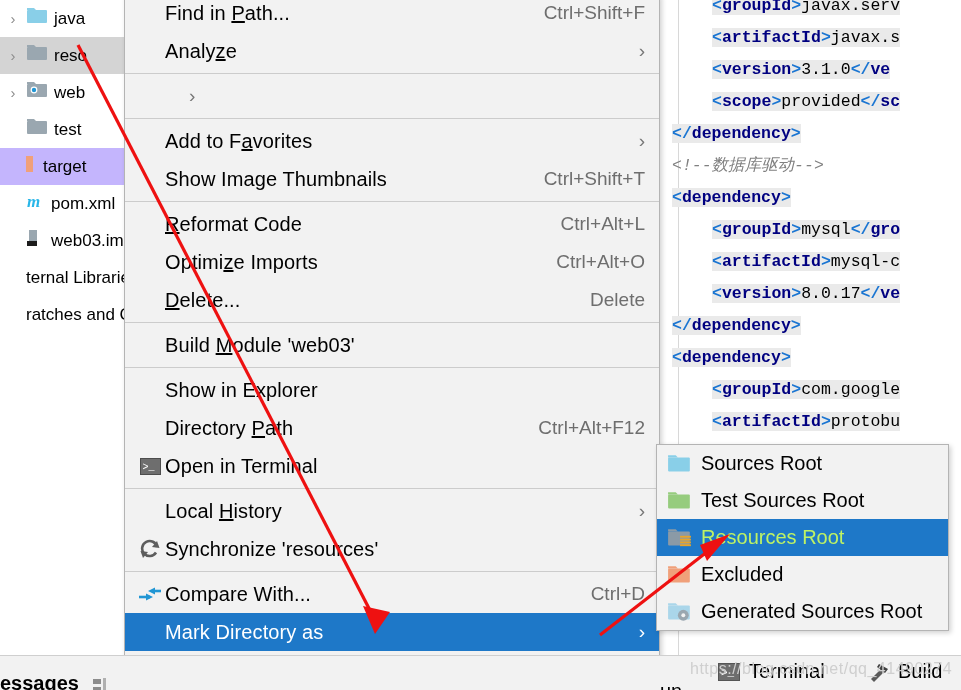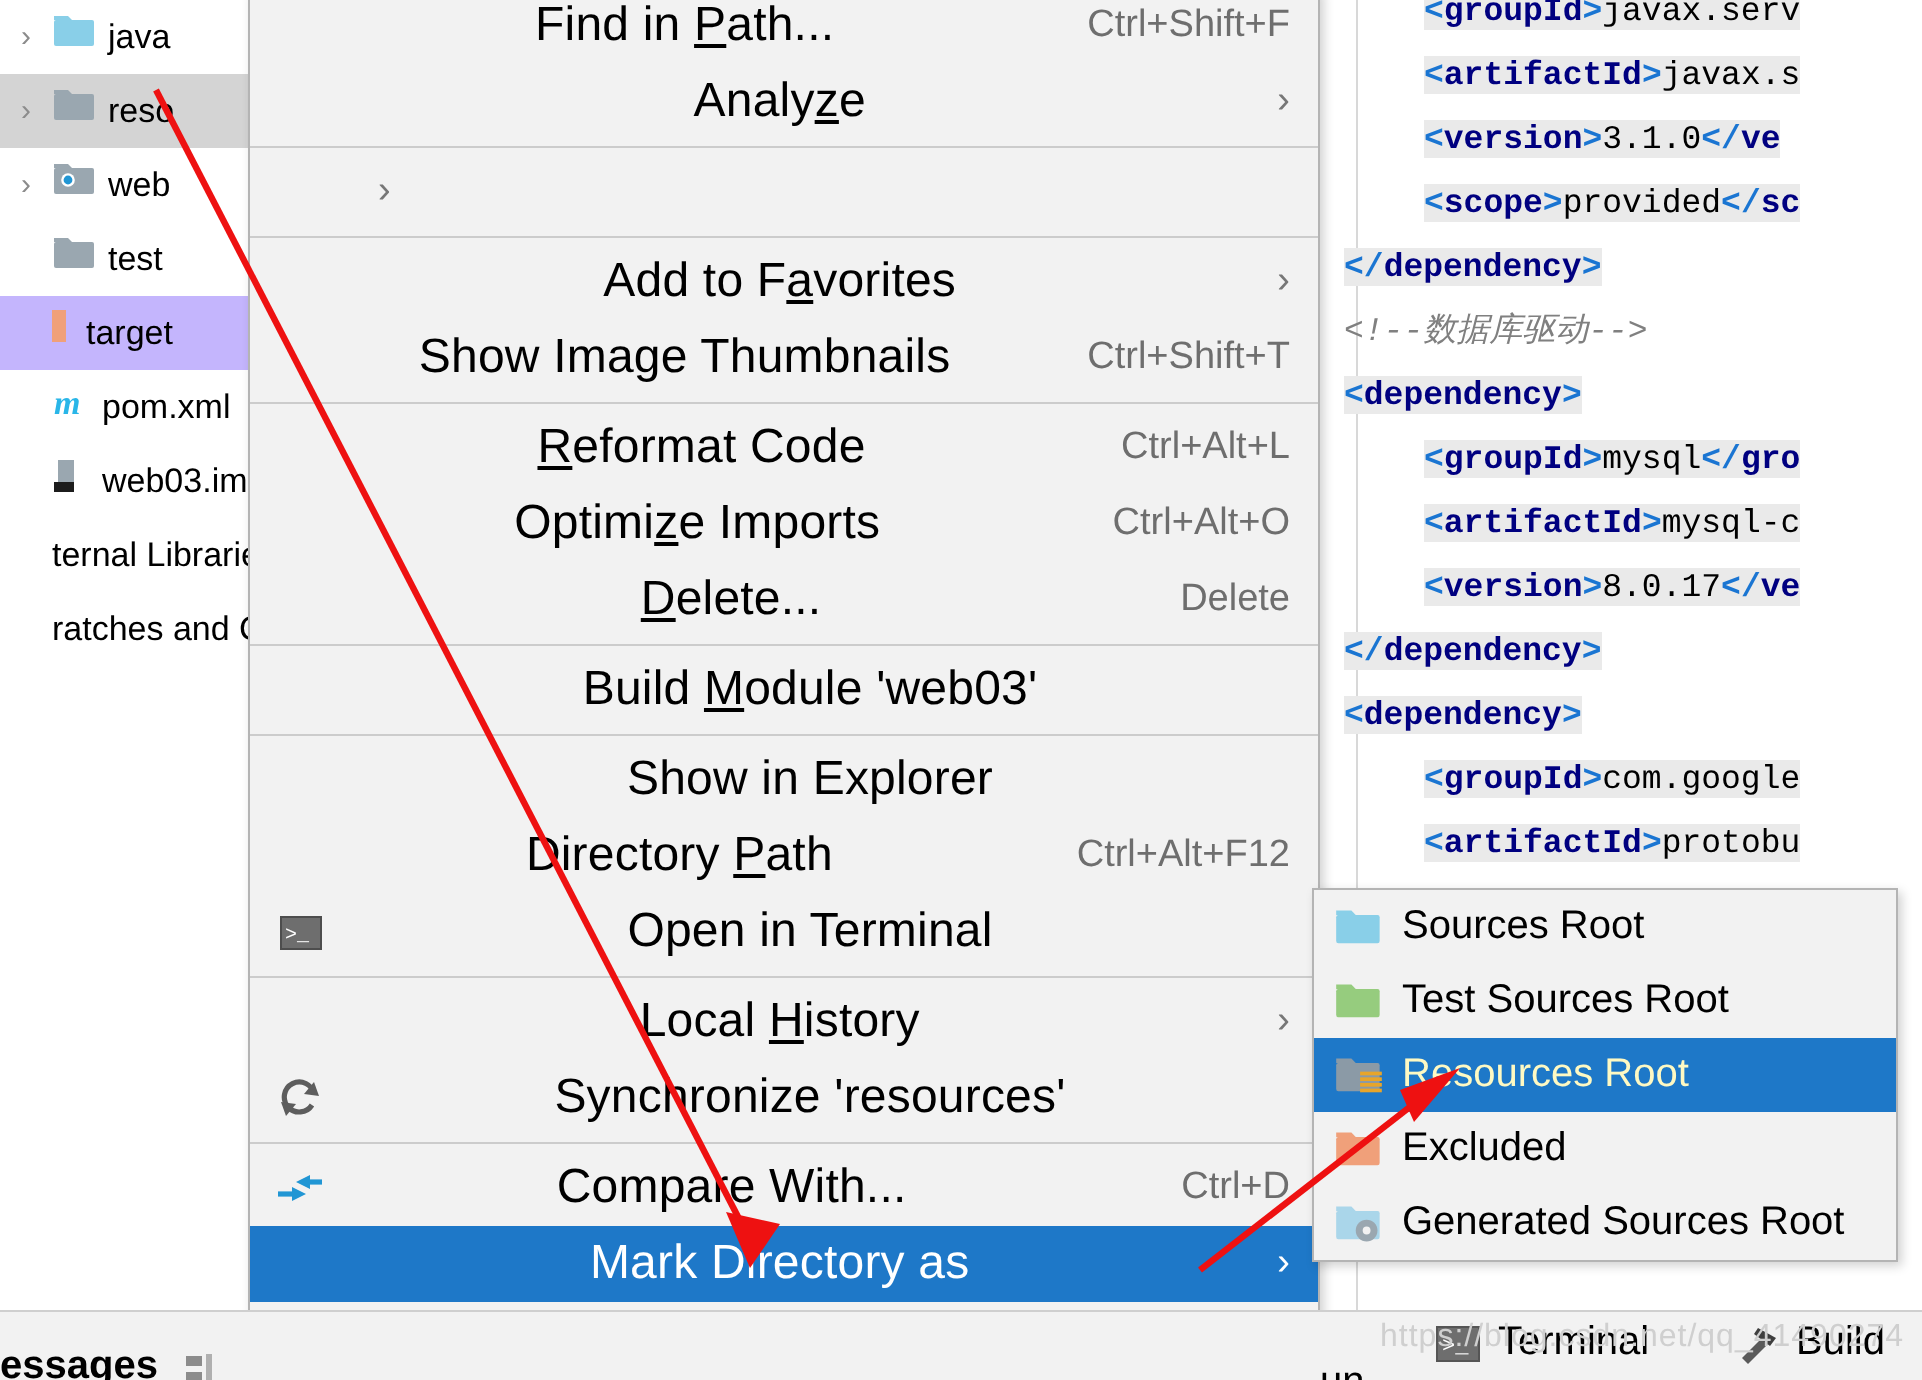--- a/index.html
+++ b/index.html
@@ -43,41 +43,41 @@
     position:absolute;left:124px;top:-6px;width:534px;
     background:#f2f2f2;border:1px solid #b4b4b4;border-top:none;
     box-shadow:2px 2px 5px rgba(0,0,0,.18);
     font-size:20px;
   }
   .mi{
     position:relative;height:38px;display:flex;align-items:center;
     padding:0 14px 0 10px;color:#000000;white-space:nowrap;
   }
   .mi .micon{flex:0 0 30px;width:30px;height:22px;display:flex;align-items:center;justify-content:center;}
-  .mi .mlabel{flex:1 1 auto;font-size:24px;letter-spacing:.1px;text-align:center;}
+  .mi .mlabel{flex:1 1 auto;font-size:20px;letter-spacing:.1px;}
   .mi .mkey{flex:0 0 auto;color:#6e6e6e;font-size:19px;margin-left:24px;}
   .mi .mchev{flex:0 0 auto;color:#777;font-size:19px;margin-left:24px;}
   .mi.hl-blue{background:#1e78c8;color:#ffffff;}
   .mi.hl-blue .mchev{color:#ffffff;}
   .msep{height:1px;background:#cccccc;margin:3px 0;}
   u{text-decoration:underline;}
 
   
   #sub{
     position:absolute;left:656px;top:444px;width:291px;
     background:#f2f2f2;border:1px solid #b4b4b4;
     box-shadow:2px 2px 5px rgba(0,0,0,.18);
   }
   .si{
     position:relative;height:37px;display:flex;align-items:center;
     padding:0 10px;color:#000000;white-space:nowrap;
   }
   .si .sicon{flex:0 0 34px;height:24px;display:flex;align-items:center;}
   .si .slabel{font-size:20px;}
-  .si.hl-blue{background:#1e78c8;color:#fef9c3;}
+  .si.hl-blue{background:#1e78c8;color:#bef264;}
 
   
   #botbar{
     position:absolute;left:0;top:655px;width:961px;height:35px;
     background:#f2f2f2;border-top:1px solid #cfcfcf;
   }
   #botbar .bitem{position:absolute;display:flex;align-items:center;font-size:20px;color:#000;}
   #stripe{position:absolute;left:0;top:655px;width:124px;height:35px;background:#f2f2f2;}
 
   

